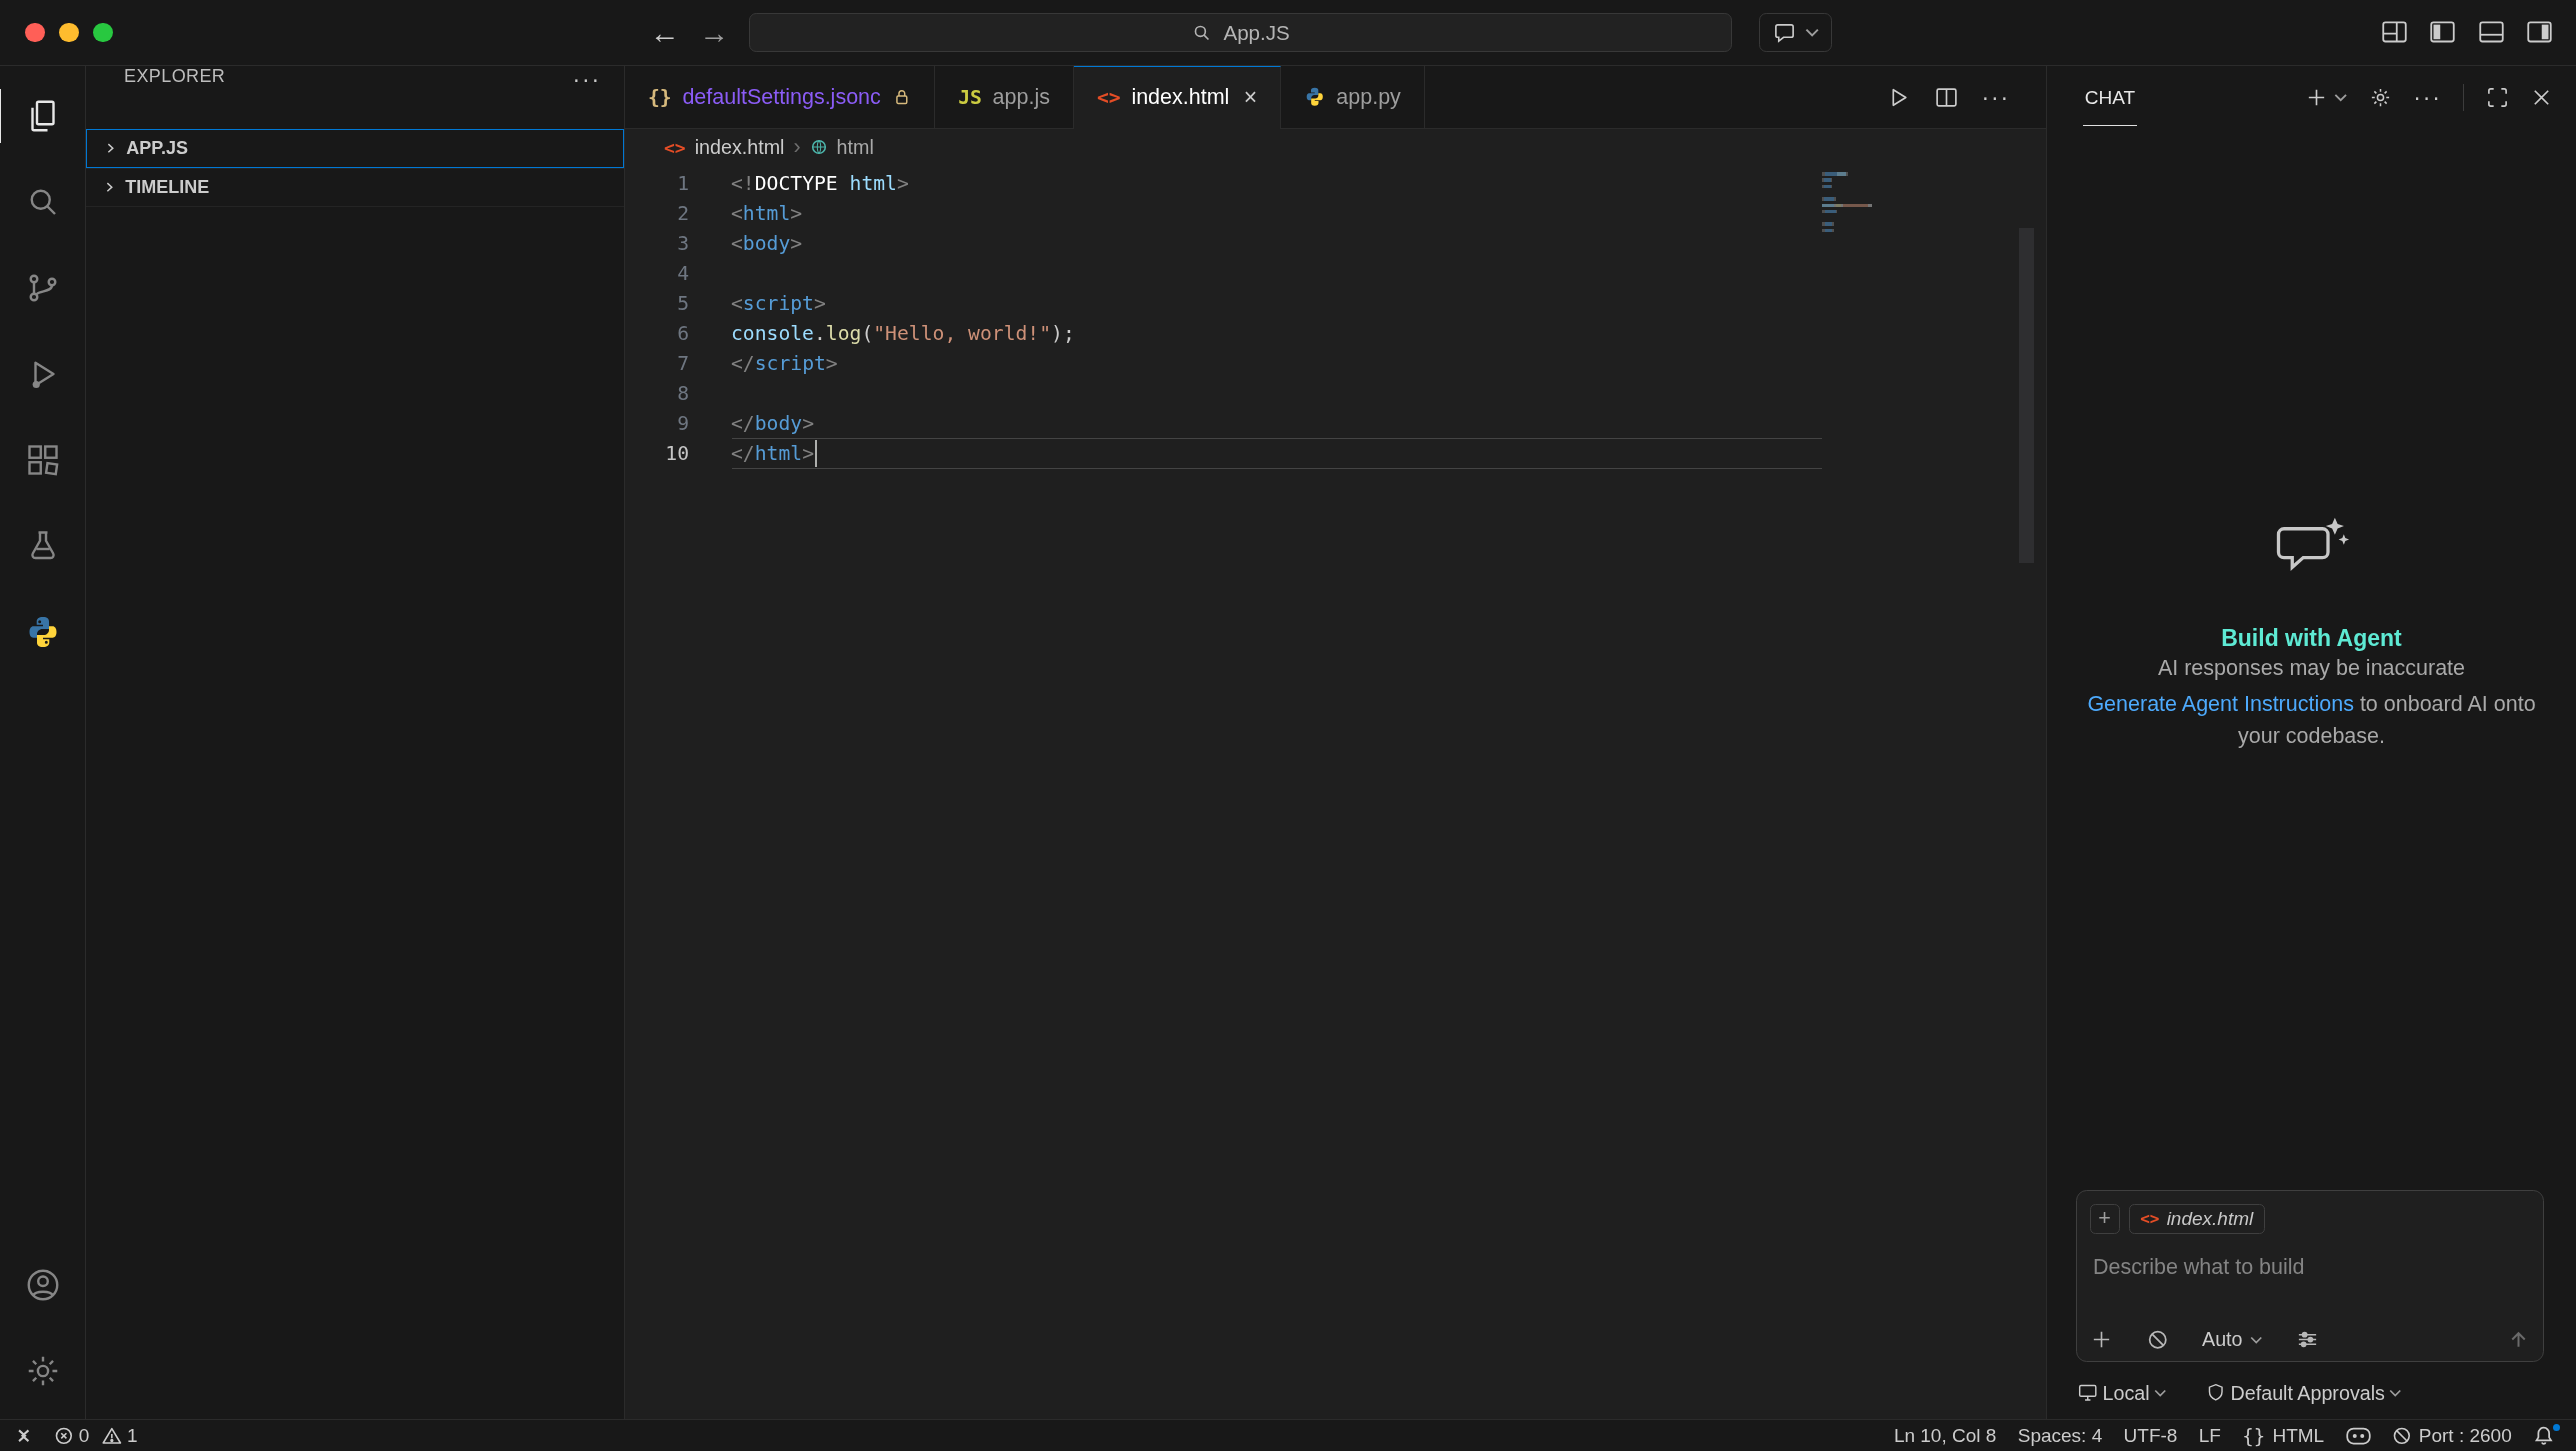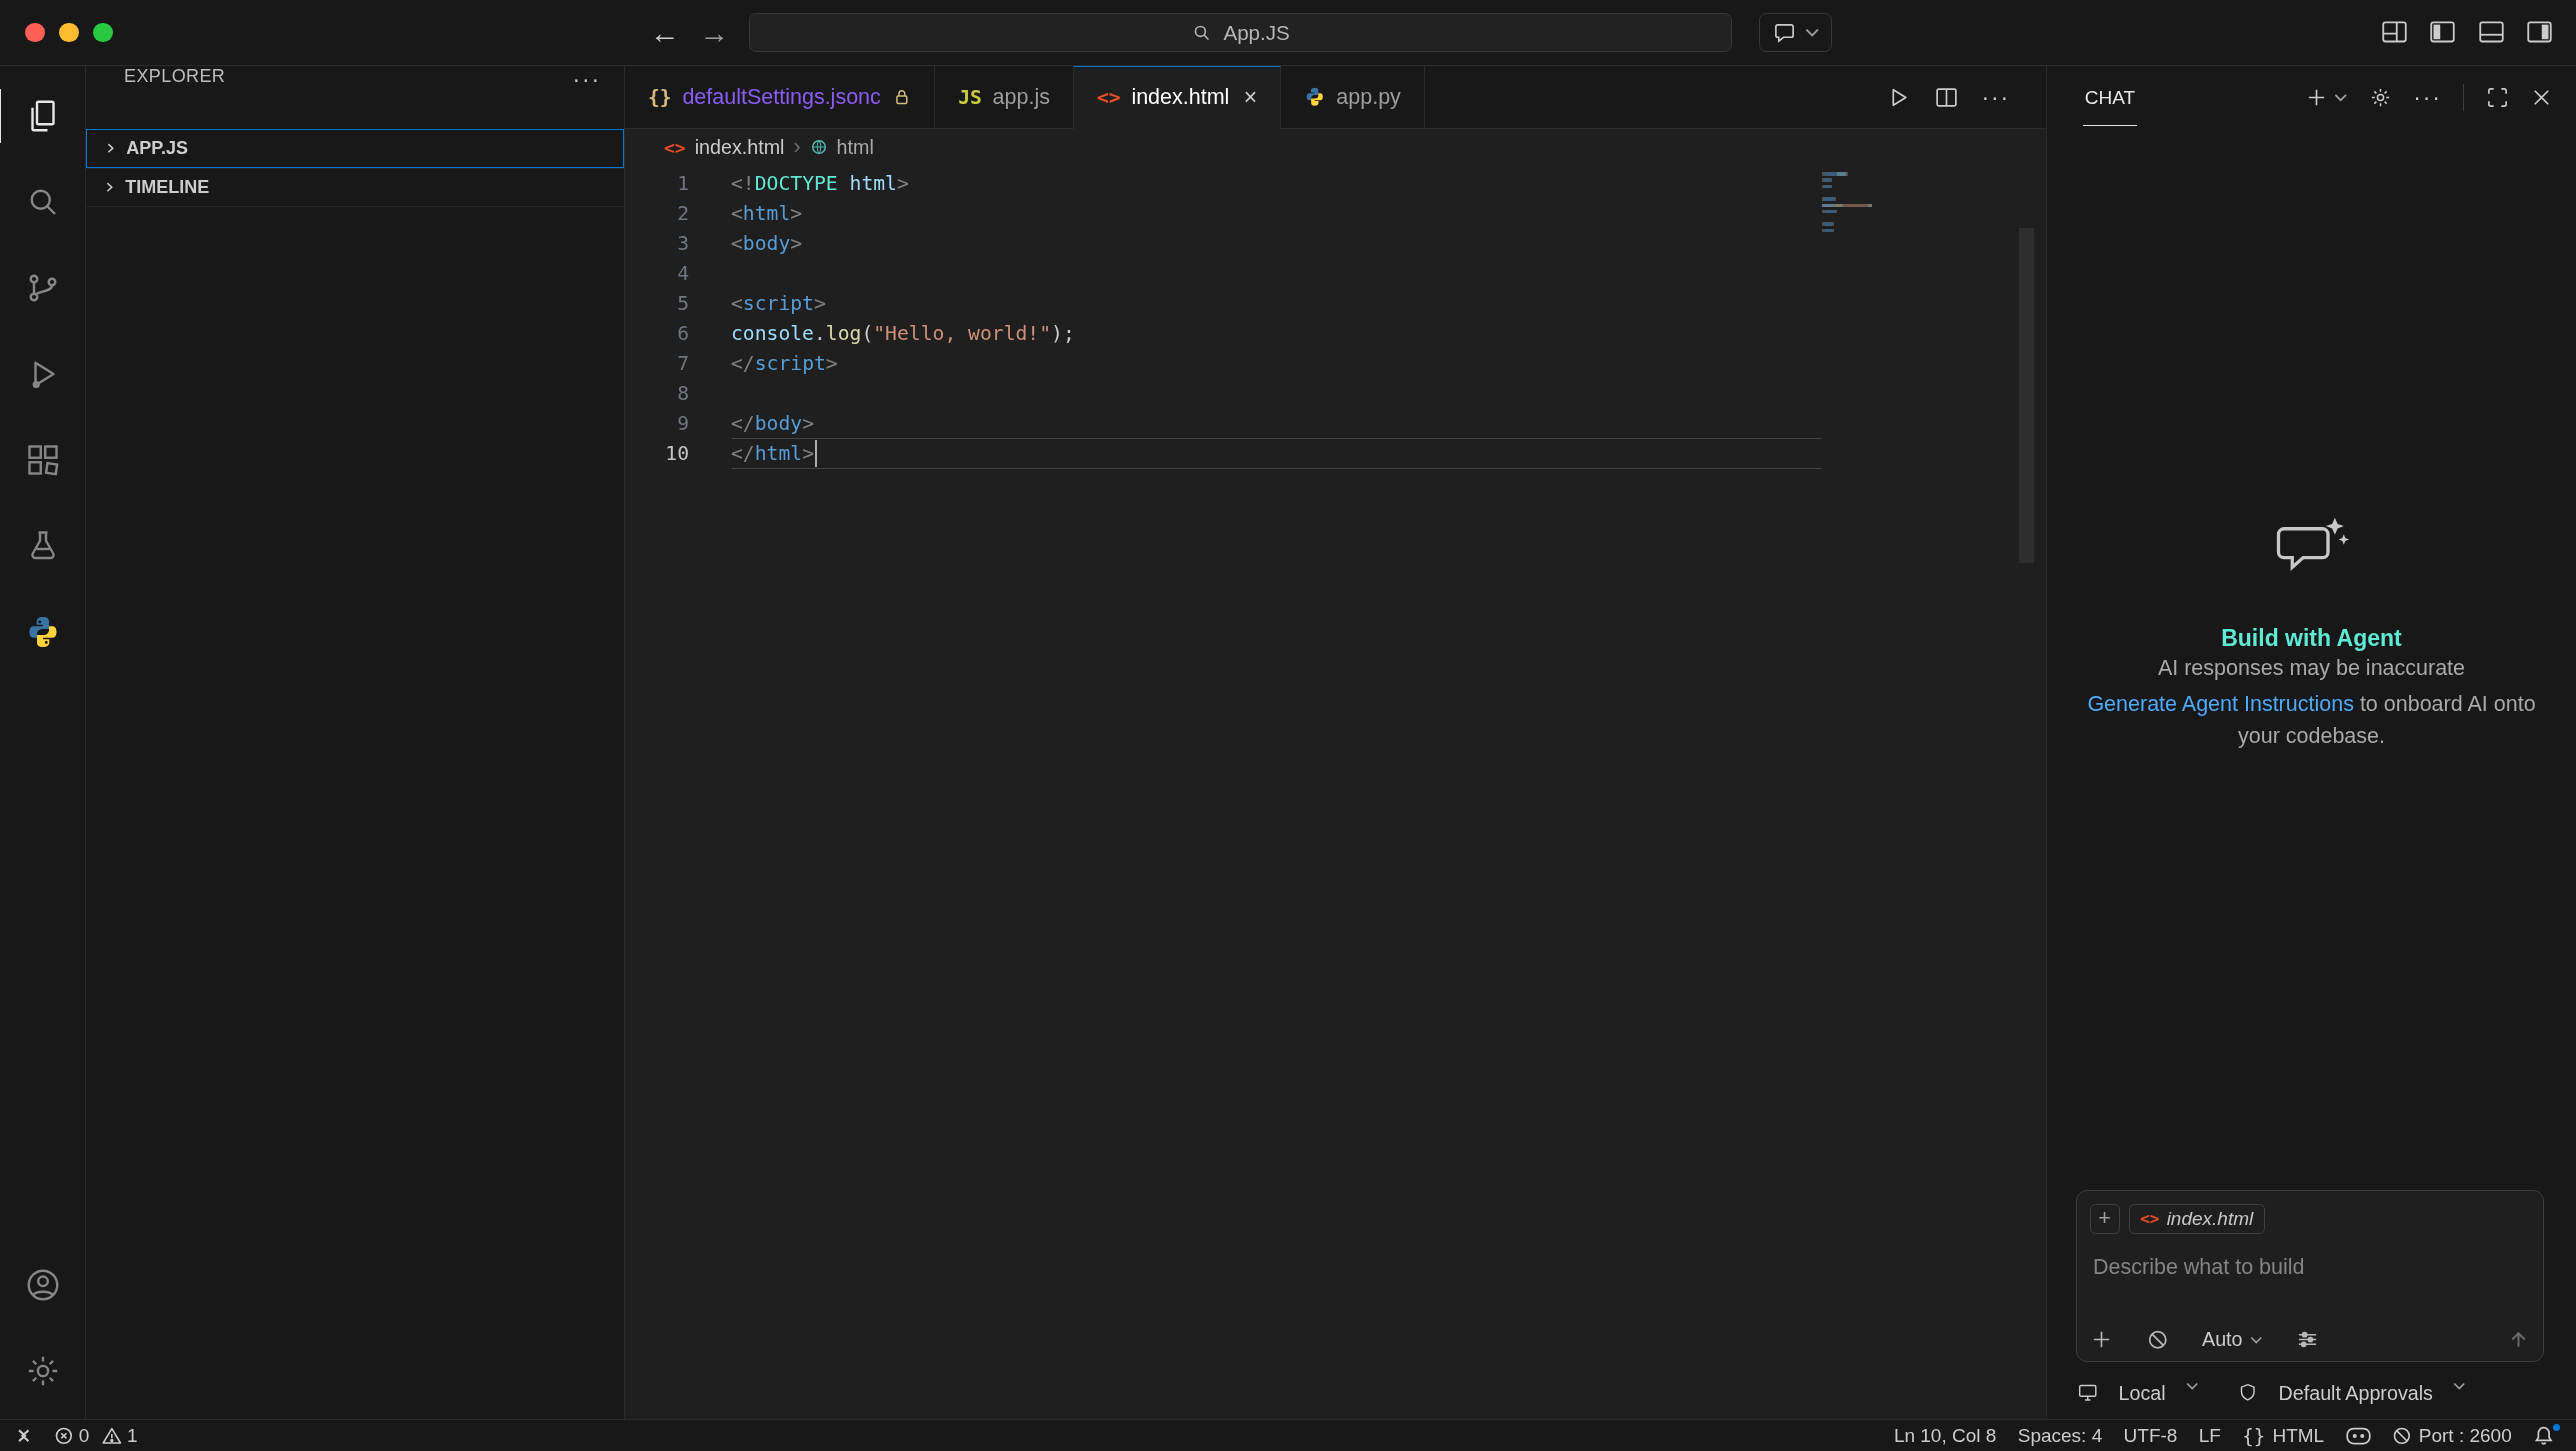--- a/index.html
+++ b/index.html
@@ -73,21 +73,21 @@
   .chat-empty .link { color:#4daafc; }
   .chat-input { position:absolute; left:29px; right:32px; bottom:57px; height:172px; background:#1f1f1f; border:0.9px solid #3f3f3f; border-radius:10.7px; }
   .chip-row { display:flex; align-items:center; gap:9px; padding:12.5px 0 0 12.5px; }
   .chip-add { width:30px; height:30px; border:0.9px solid #3f3f3f; border-radius:5.4px; display:flex; align-items:center; justify-content:center; color:#9d9d9d; font-size:21.5px; }
   .chip { height:30px; border:0.9px solid #3f3f3f; border-radius:5.4px; display:flex; align-items:center; gap:7.2px; padding:0 10.7px; font-size:19px; color:#c8c8c8; font-style:italic; }
   .chat-placeholder { padding:21.5px 0 0 16px; color:#848484; font-size:21.5px; }
   .chat-controls { position:absolute; left:12.5px; right:12.5px; bottom:9px; display:flex; align-items:center; gap:34px; color:#b8b8b8; }
   .mode { display:flex; align-items:center; gap:7.2px; font-size:19.7px; color:#cccccc; }
   .send { margin-left:auto; }
   .chat-footer { position:absolute; left:30px; bottom:14.3px; display:flex; gap:39px; align-items:center; font-size:19.7px; color:#cccccc; }
-  .cf-item { display:flex; align-items:flex-start; gap:20px; }
+  .cf-item { display:flex; align-items:center; gap:4px; }
 
   
   .statusbar { position:absolute; bottom:0; left:0; right:0; height:33px; background:#181818; border-top:0.9px solid #2b2b2b; display:flex; align-items:center; font-size:19px; color:#cccccc; }
   .sb-left { display:flex; align-items:center; gap:16px; padding-left:12.5px; }
   .sb-right { margin-left:auto; display:flex; align-items:center; padding-right:10.7px; }
   .sb-item { display:flex; align-items:center; gap:7.2px; padding:0 10.7px; height:32px; }
 </style>
 </head>
 <body>
 
@@ -267,21 +267,21 @@
           <circle cx="8" cy="8" r="5.6" fill="none" stroke="#4db6ac" stroke-width="1.4"></circle>
           <path d="M2.4 8h11.2M8 2.4c2 1.9 2 9.3 0 11.2M8 2.4c-2 1.9-2 9.3 0 11.2" fill="none" stroke="#4db6ac" stroke-width="0.9"></path>
         </svg>
       <span>html</span>
     </div>
 
     <div class="code-wrap">
       <div>
           <div class="code-line">
             <span class="ln">1</span>
-            <span class="ltext"><span style="color: rgb(128, 128, 128);">&lt;!</span><span style="color: #5eead4;">DOCTYPE</span><span style="color: rgb(156, 220, 254);"> html</span><span style="color: rgb(128, 128, 128);">&gt;</span></span>
+            <span class="ltext"><span style="color: rgb(128, 128, 128);">&lt;!</span><span style="color: #ffffff;">DOCTYPE</span><span style="color: rgb(156, 220, 254);"> html</span><span style="color: rgb(128, 128, 128);">&gt;</span></span>
           </div>
           <div class="code-line">
             <span class="ln">2</span>
             <span class="ltext"><span style="color: rgb(128, 128, 128);">&lt;</span><span style="color: rgb(86, 156, 214);">html</span><span style="color: rgb(128, 128, 128);">&gt;</span></span>
           </div>
           <div class="code-line">
             <span class="ln">3</span>
             <span class="ltext"><span style="color: rgb(128, 128, 128);">&lt;</span><span style="color: rgb(86, 156, 214);">body</span><span style="color: rgb(128, 128, 128);">&gt;</span></span>
           </div>
           <div class="code-line">

